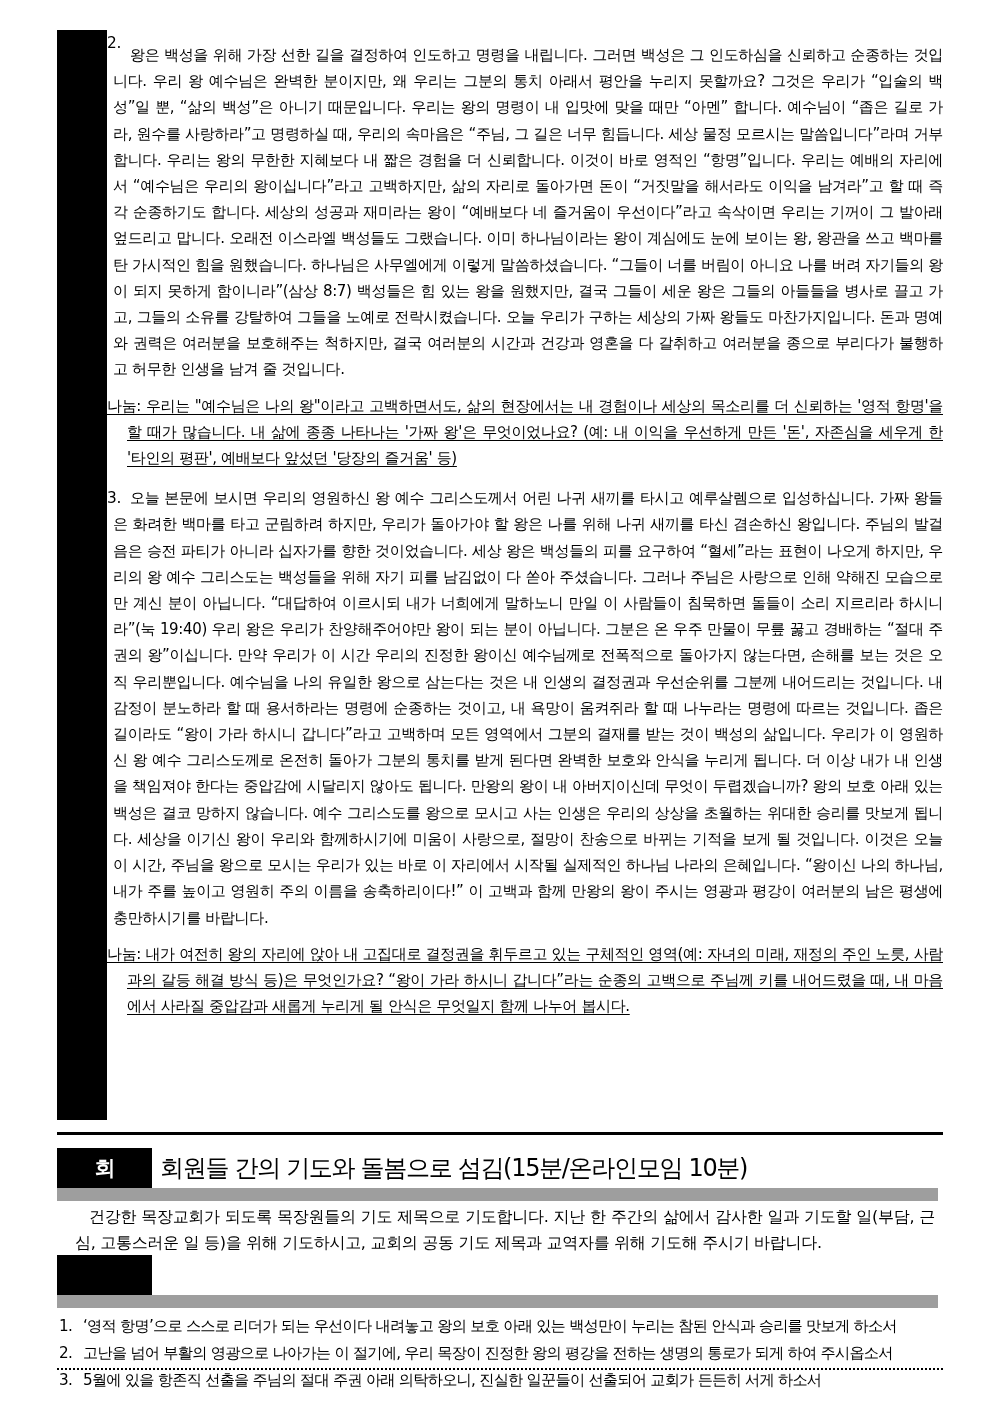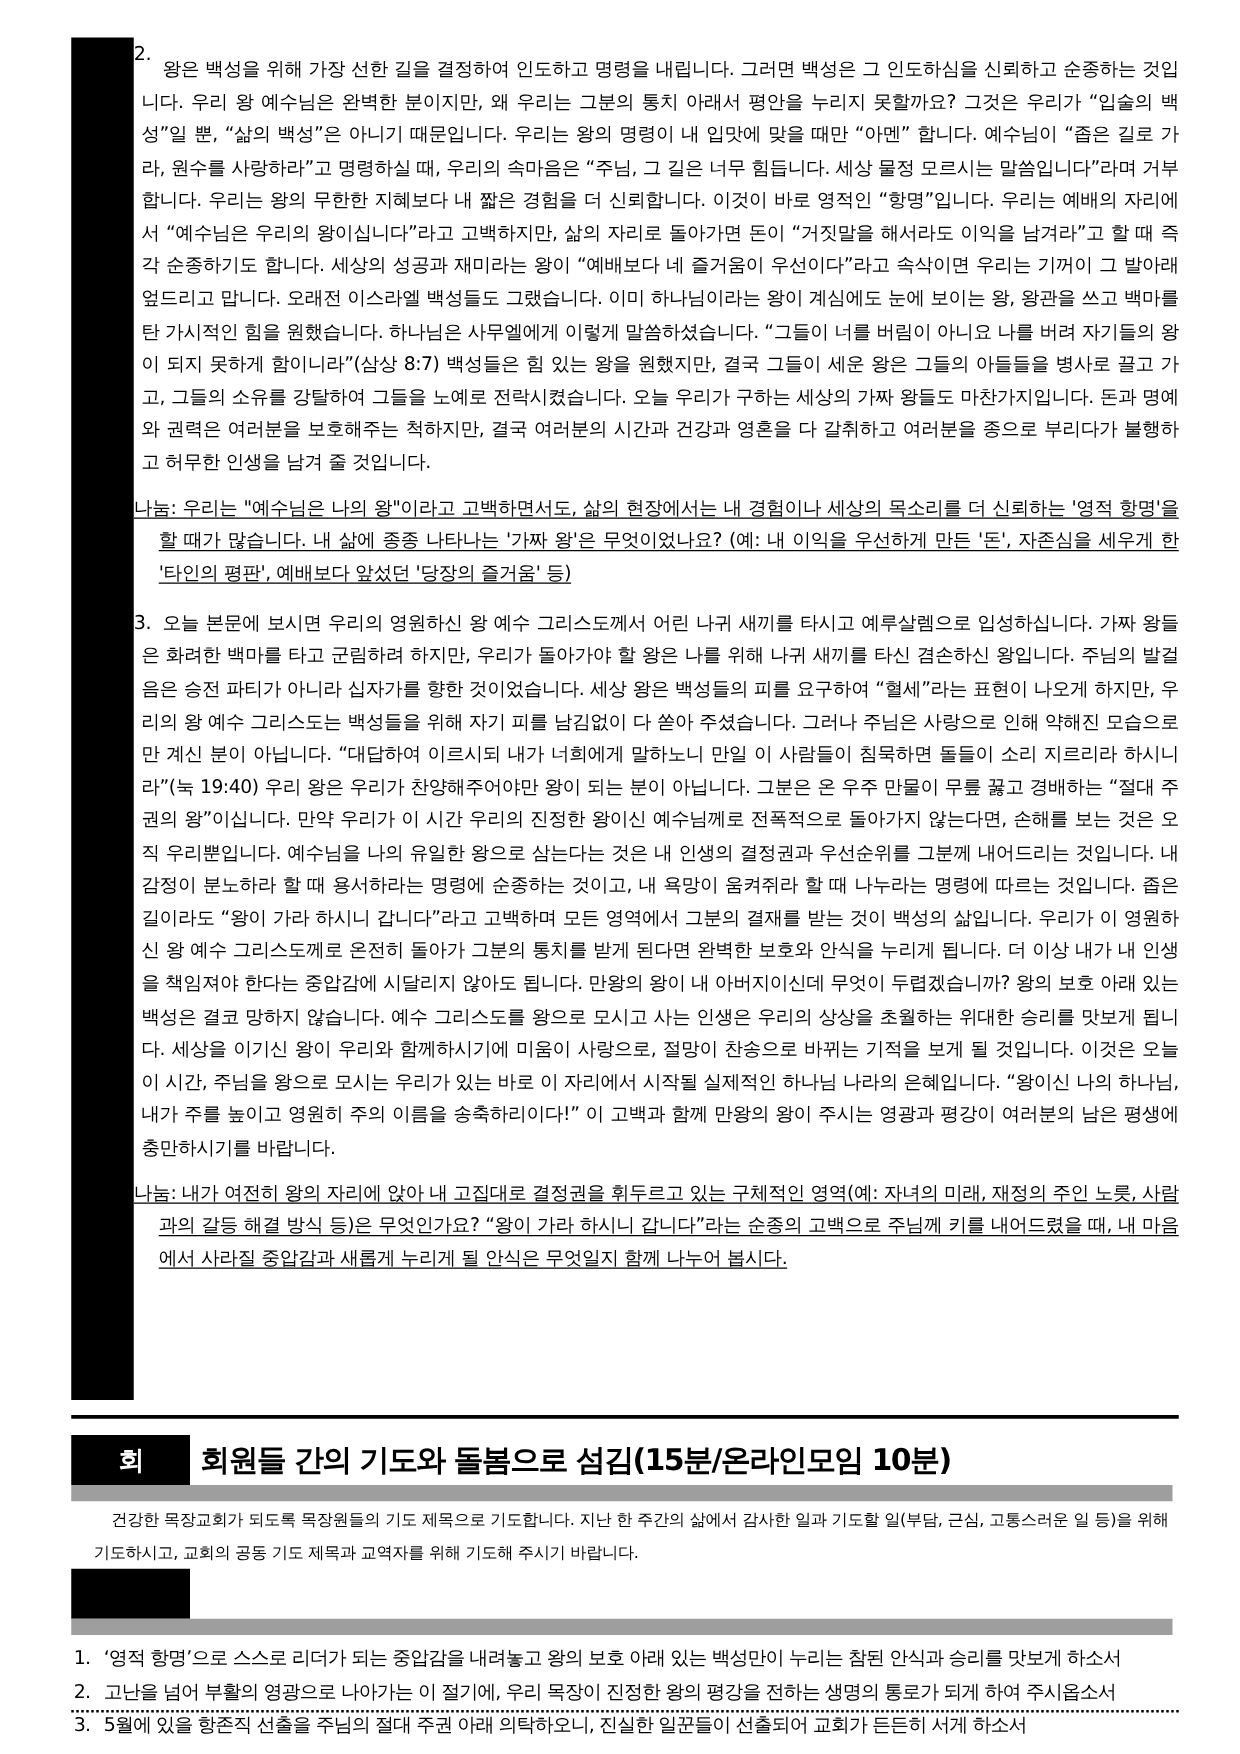--- a/index.html
+++ b/index.html
@@ -134,36 +134,36 @@
     letter-spacing: -1px;
   }
   .sec-title {
     position: absolute;
     left: 160px;
     top: 0;
     height: 40px;
     display: flex;
     align-items: center;
     font-size: 24px;
-    font-weight: bold;
+    font-weight: normal;
     letter-spacing: -1.3px;
     white-space: nowrap;
   }
   .sec-graybar {
     position: absolute;
     left: 57px;
     width: 881px;
     height: 13px;
     background: #9e9e9e;
   }
   .sec-text {
     position: absolute;
     left: 75px;
     width: 860px;
-    font-size: 13px;
+    font-size: 16px;
     line-height: 26px;
     text-align: justify;
     text-justify: inter-character;
     word-break: break-all;
     letter-spacing: -0.3px;
   }
   .sec-text .inner {
     padding-left: 14px;
     text-indent: 14px;
   }
@@ -237,21 +237,21 @@
 
 <div class="section" style="top:1255px;">
   <div class="sec-headrow">
     <div class="sec-tag"></div>
   </div>
   <div class="sec-graybar" style="top:40px;"></div>
 
   <ul class="prayer-list" style="top:58px;">
     <li>
       <span class="num">1.</span>
-      <span>‘영적 항명’으로 스스로 리더가 되는 중압감을 내려놓고 왕의 보호 아래 있는 백성만이 누리는 참된 안식과 승리를 맛보게 하소서</span>
+      <span>‘영적 항명’으로 스스로 리더가 되는 우선이다 내려놓고 왕의 보호 아래 있는 백성만이 누리는 참된 안식과 승리를 맛보게 하소서</span>
     </li>
     <li>
       <span class="num">2.</span>
       <span>고난을 넘어 부활의 영광으로 나아가는 이 절기에, 우리 목장이 진정한 왕의 평강을 전하는 생명의 통로가 되게 하여 주시옵소서</span>
     </li>
     <li>
       <span class="num">3.</span>
       <span>5월에 있을 항존직 선출을 주님의 절대 주권 아래 의탁하오니, 진실한 일꾼들이 선출되어 교회가 든든히 서게 하소서</span>
     </li>
   </ul>

